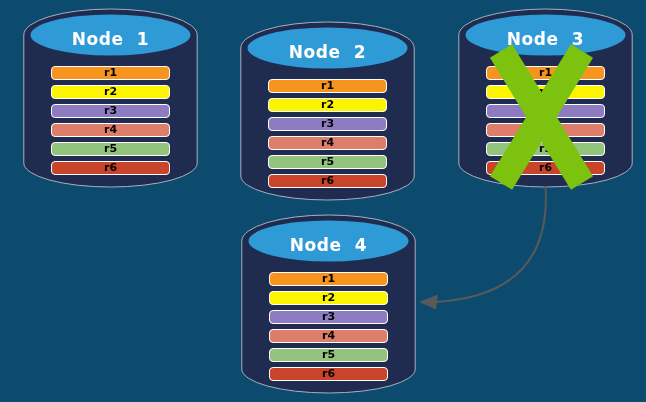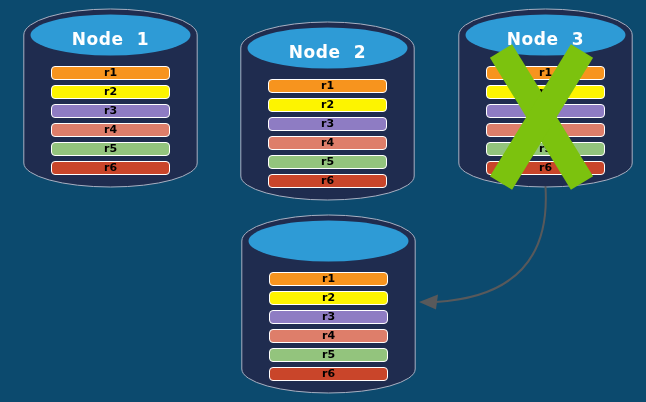--- a/index.html
+++ b/index.html
@@ -114,20 +114,21 @@
           <div class="row" style="background: rgb(201, 69, 42);">
             <span>r6</span>
           </div>
         </div>
     </div>
       <div class="node pos-3">
       <svg class="cyl" viewBox="0 0 175 180" aria-hidden="true">
         <path class="cyl-silhouette" d="M0.8,27 A86.7,26 0 0 1 174.2,27 L174.2,155 A86.7,24 0 0 1 0.8,155 Z"></path>
         <ellipse class="cyl-top-ellipse" cx="87.5" cy="27" rx="80" ry="20.5"></ellipse>
       </svg>
+      <div class="node-title">Node 4</div>
       <div class="rows">
           <div class="row" style="background: rgb(247, 148, 30);">
             <span>r1</span>
           </div>
           <div class="row" style="background: rgb(253, 244, 0);">
             <span>r2</span>
           </div>
           <div class="row" style="background: rgb(142, 124, 195);">
             <span>r3</span>
           </div>

